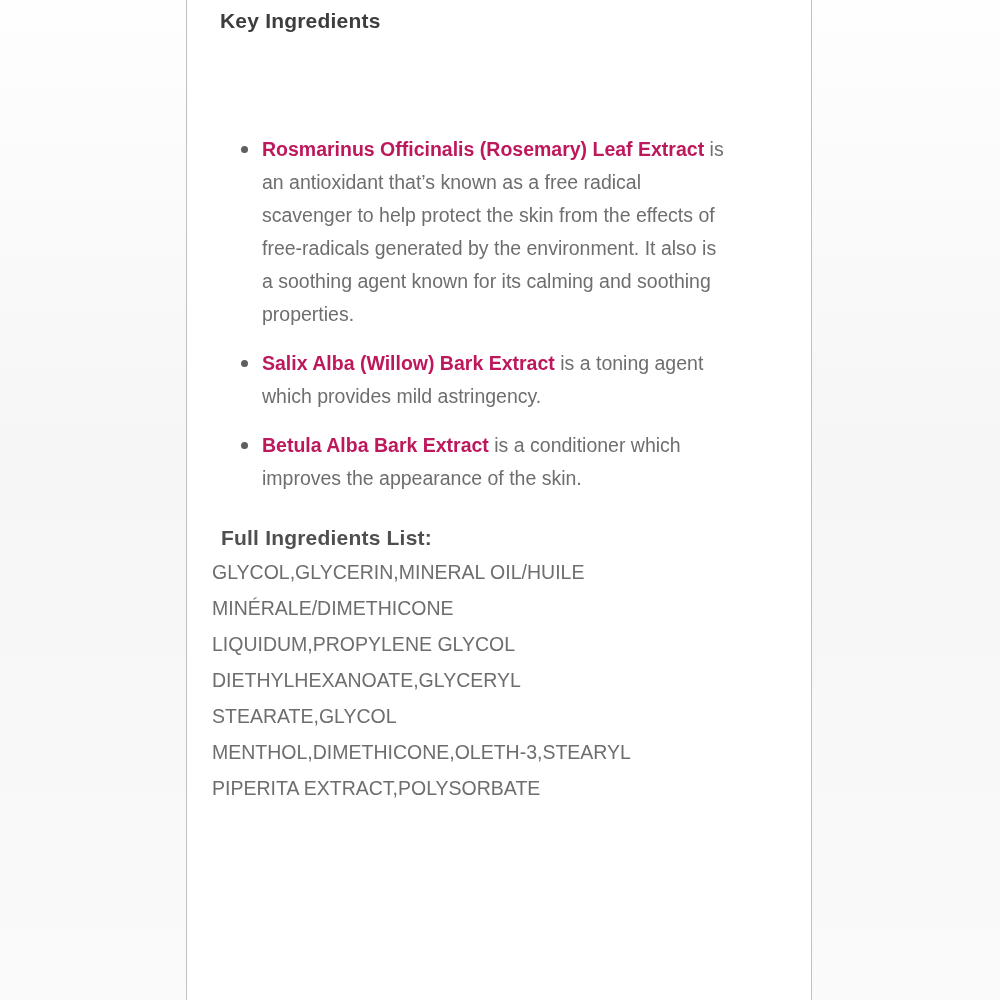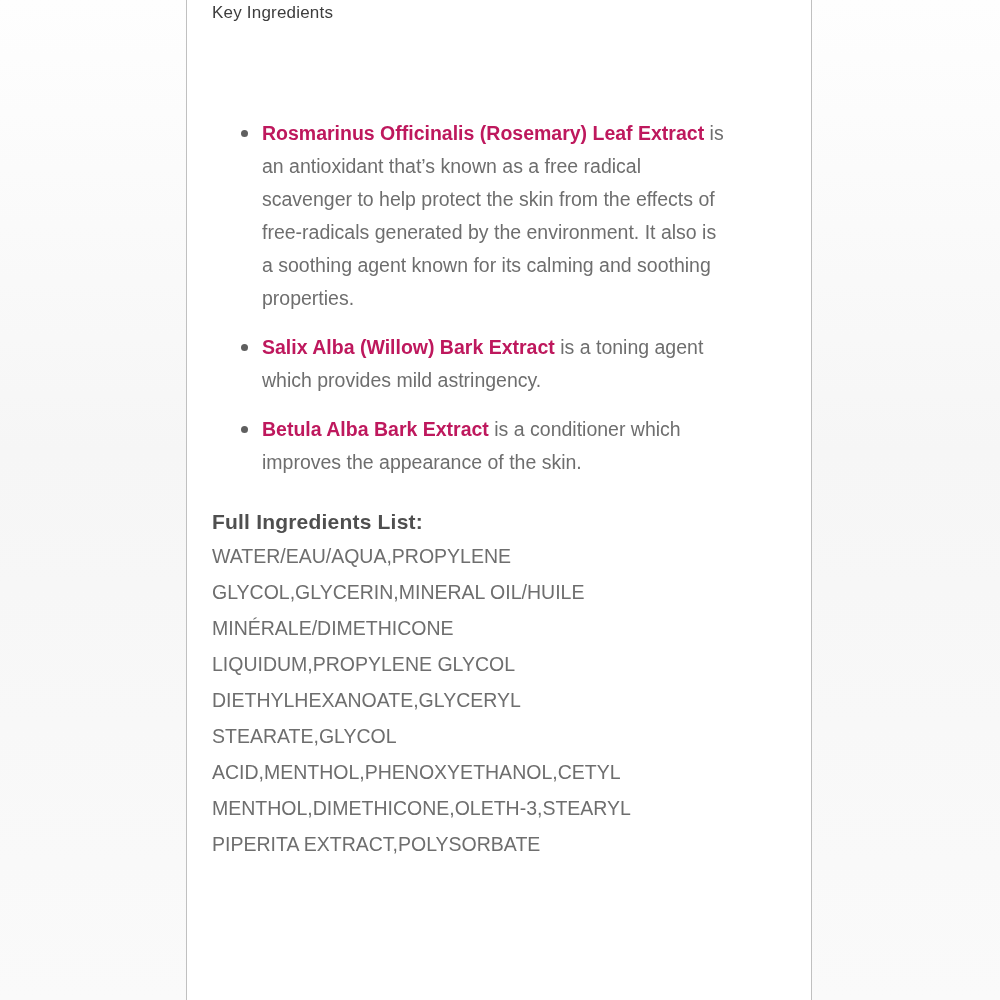--- a/index.html
+++ b/index.html
@@ -22,24 +22,24 @@
     height: 1000px;
     background: #ffffff;
     border-left: 1px solid #c0c0c0;
     border-right: 1px solid #c0c0c0;
     overflow: hidden;
   }
   .content {
     padding-left: 25px;
   }
   .section-heading {
-    margin: 0;
-    font-size: 17px;
+    margin: 8px;
+    font-size: 21px;
     line-height: 25px;
-    font-weight: normal;
+    font-weight: bold;
     color: #3d3d3d;
     letter-spacing: 0.2px;
   }
   .top-spacer {
     height: 92px;
   }
   .bullet-list {
     margin: 0;
     padding: 0;
   }
@@ -62,21 +62,21 @@
     width: 7px;
     height: 7px;
     border-radius: 50%;
     background: #5f5f5f;
   }
   .bullet-item b {
     font-weight: bold;
     color: #be185d;
   }
   .full-heading {
-    margin: 30px 0 0 0;
+    margin: 30px 0 0 9px;
     font-size: 21px;
     line-height: 25px;
     font-weight: bold;
     color: #4f4f4f;
     letter-spacing: 0.2px;
   }
   .ing-list {
     margin-top: 4px;
   }
   .ing-line {
@@ -112,25 +112,23 @@
         <span class="dot"></span>
         <p><b>Betula Alba Bark Extract</b><span> is a conditioner which improves the appearance of the skin.</span></p>
       </div>
 
 
     </div>
 
     <h2 class="section-heading full-heading">Full Ingredients List:</h2>
 
     <div class="ing-list">
-      <div class="ing-line">WATER/EAU/AQUA,PROPYLENE</div>
       <div class="ing-line">GLYCOL,GLYCERIN,MINERAL OIL/HUILE</div>
       <div class="ing-line">MINÉRALE/DIMETHICONE</div>
       <div class="ing-line">LIQUIDUM,PROPYLENE GLYCOL</div>
       <div class="ing-line">DIETHYLHEXANOATE,GLYCERYL</div>
       <div class="ing-line">STEARATE,GLYCOL</div>
-      <div class="ing-line">ACID,MENTHOL,PHENOXYETHANOL,CETYL</div>
       <div class="ing-line">MENTHOL,DIMETHICONE,OLETH-3,STEARYL</div>
       <div class="ing-line">PIPERITA EXTRACT,POLYSORBATE</div>
     </div>
 
   </div>
 </div>
 
 </body></html>

